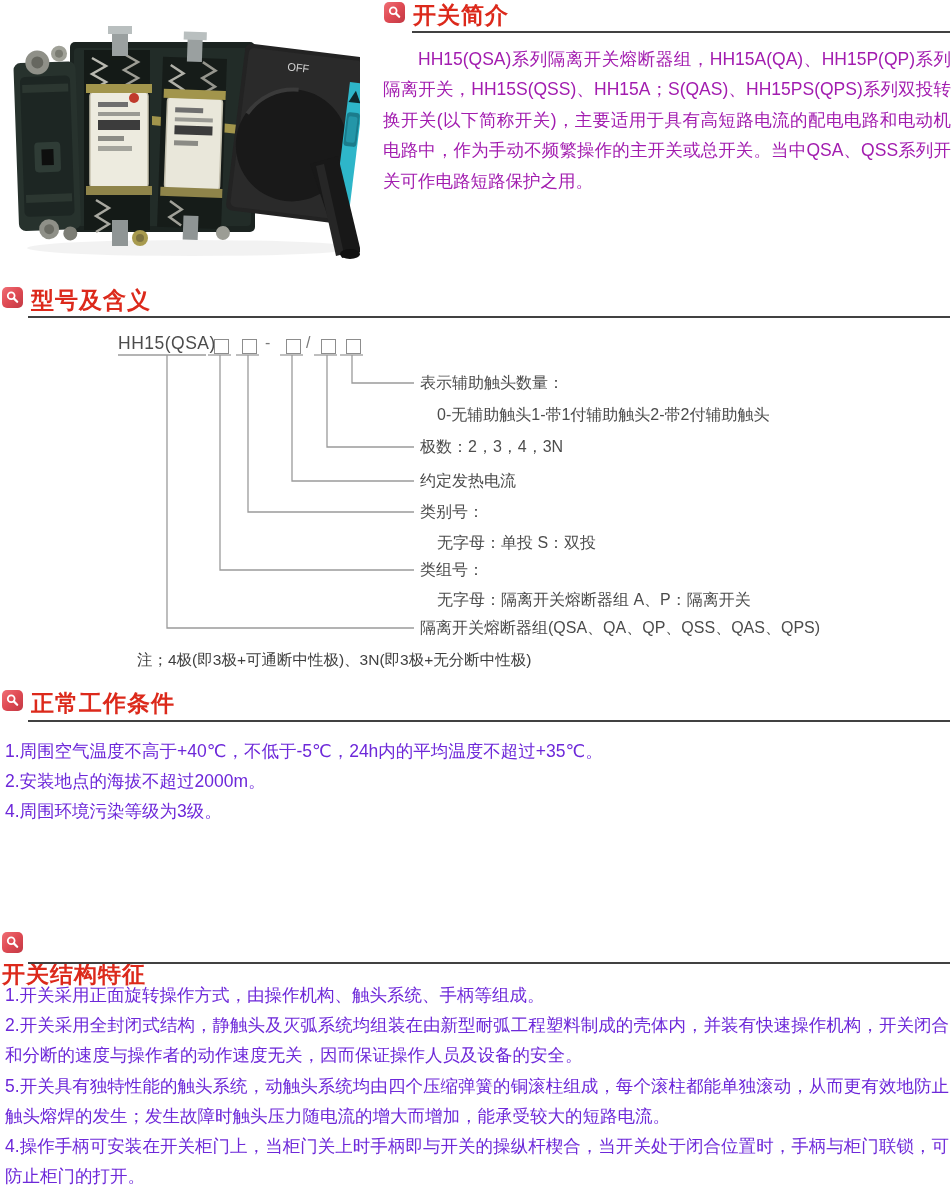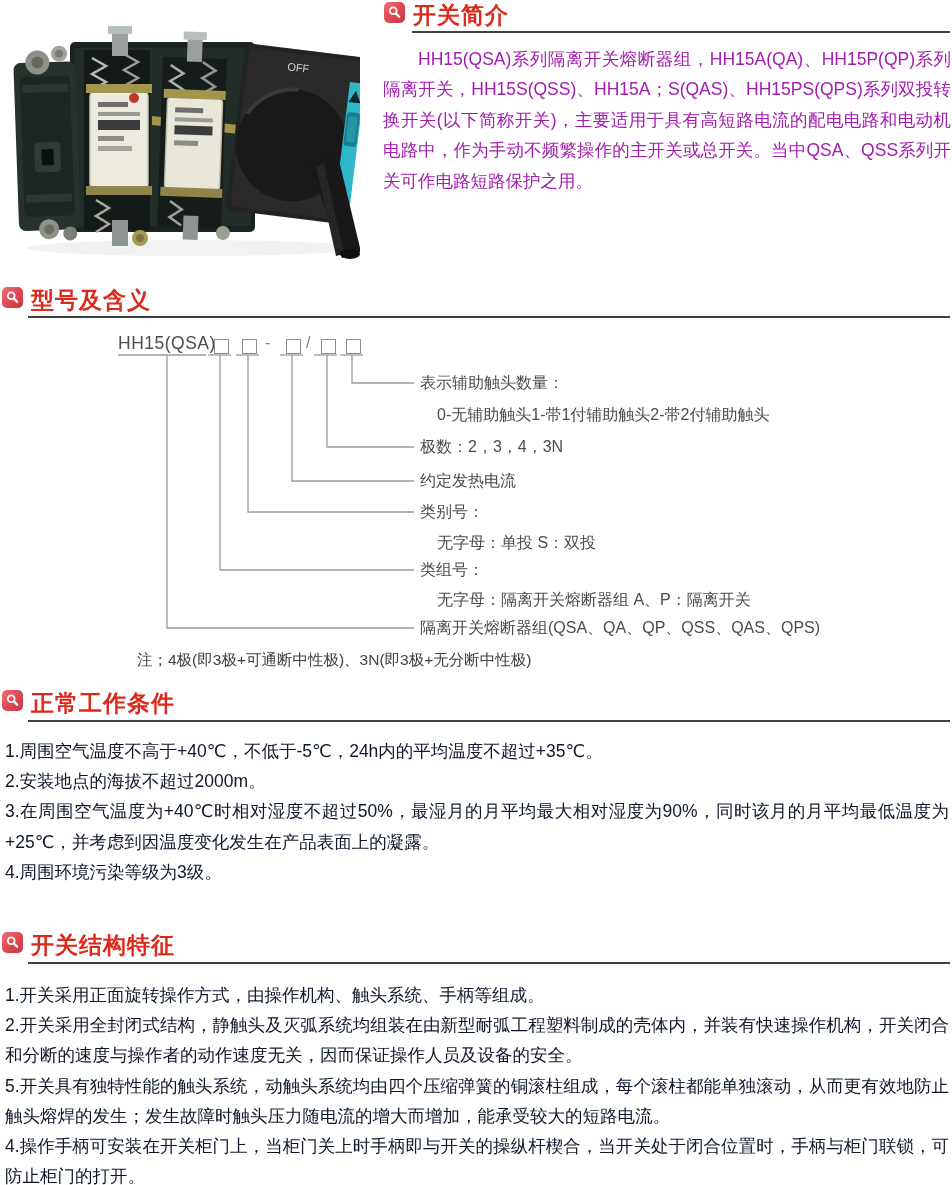--- a/index.html
+++ b/index.html
@@ -33,21 +33,21 @@
   .photo{position:absolute;left:12px;top:24px;width:348px;height:236px;}
   
   .diagram{position:absolute;left:0;top:325px;width:930px;height:358px;}
   .diagram svg.lines{position:absolute;left:0;top:0;width:952px;height:358px;}
   .dg-text{position:absolute;font-size:16px;line-height:20px;color:#4c4c4c;white-space:nowrap;}
   .model-prefix{position:absolute;left:118px;top:8px;font-size:17.5px;color:#4c4c4c;letter-spacing:.5px;}
   .mbox{position:absolute;top:14px;width:13px;height:13px;border:1.5px solid #8d8d8d;background:#fff;}
   .msep{position:absolute;top:9px;font-size:16px;color:#7a7a7a;}
   .dg-note{position:absolute;left:137px;top:325px;font-size:15.5px;color:#3f3f3f;white-space:nowrap;}
   
-  .plist{position:absolute;left:5px;width:944px;font-size:17.5px;line-height:30.2px;color:#0f172a;text-align:justify;}
+  .plist{position:absolute;left:5px;width:944px;font-size:17.5px;line-height:30.2px;color:#6d28d9;text-align:justify;}
   .plist div{margin:0;}
 </style>
 </head>
 <body>
 
 <div class="page">
 
   <svg class="photo" viewBox="0 0 348 236">
     <ellipse cx="180" cy="224" rx="165" ry="8" fill="rgba(0,0,0,0.05)"></ellipse>
 
@@ -206,25 +206,24 @@
           <line x1="8.8" y1="8.4" x2="12.2" y2="11.8" stroke="#ffffff" stroke-width="2.2" stroke-linecap="round"></line>
         </svg>
     </span>
     <span class="sec-title">正常工作条件</span>
   </div>
   <div class="sec-rule" style="left:28px;top:720px;width:922px;"></div>
 
   <div class="plist" style="top:736px;">
     <div>1.周围空气温度不高于+40℃，不低于-5℃，24h内的平均温度不超过+35℃。</div>
     <div>2.安装地点的海拔不超过2000m。</div>
-    <div>3.在周围空气温度为+40℃时相对湿度不超过50%，最湿月的月平均最大相对湿度为90%，同时该月的月平均最低温度为+25℃，并考虑到因温度变化发生在产品表面上的凝露。</div>
     <div>4.周围环境污染等级为3级。</div>
   </div>
 
-  <div class="sec-header" style="left:2px;top:932px;">
+  <div class="sec-header" style="left:2px;top:932px;flex-direction:column;">
     <span class="sec-icon">
       <svg width="15" height="15" viewBox="0 0 15 15">
           <circle cx="6.2" cy="5.8" r="3.4" fill="none" stroke="#ffffff" stroke-width="1.8"></circle>
           <line x1="8.8" y1="8.4" x2="12.2" y2="11.8" stroke="#ffffff" stroke-width="2.2" stroke-linecap="round"></line>
         </svg>
     </span>
     <span class="sec-title">开关结构特征</span>
   </div>
   <div class="sec-rule" style="left:28px;top:962px;width:922px;"></div>
 

